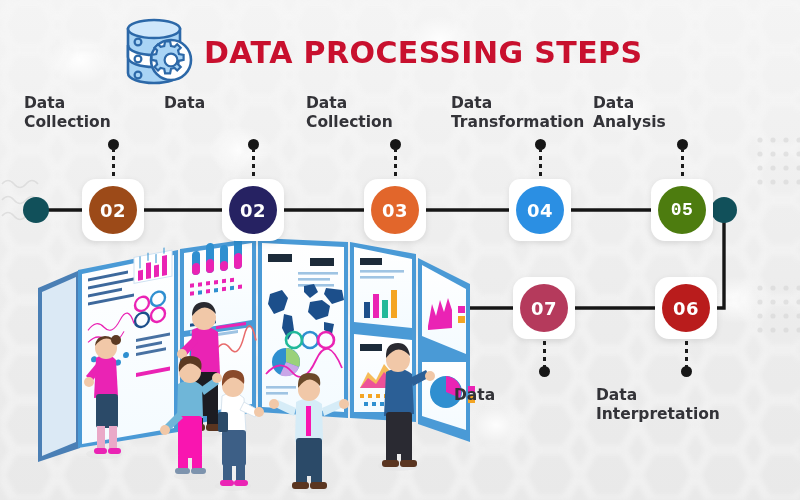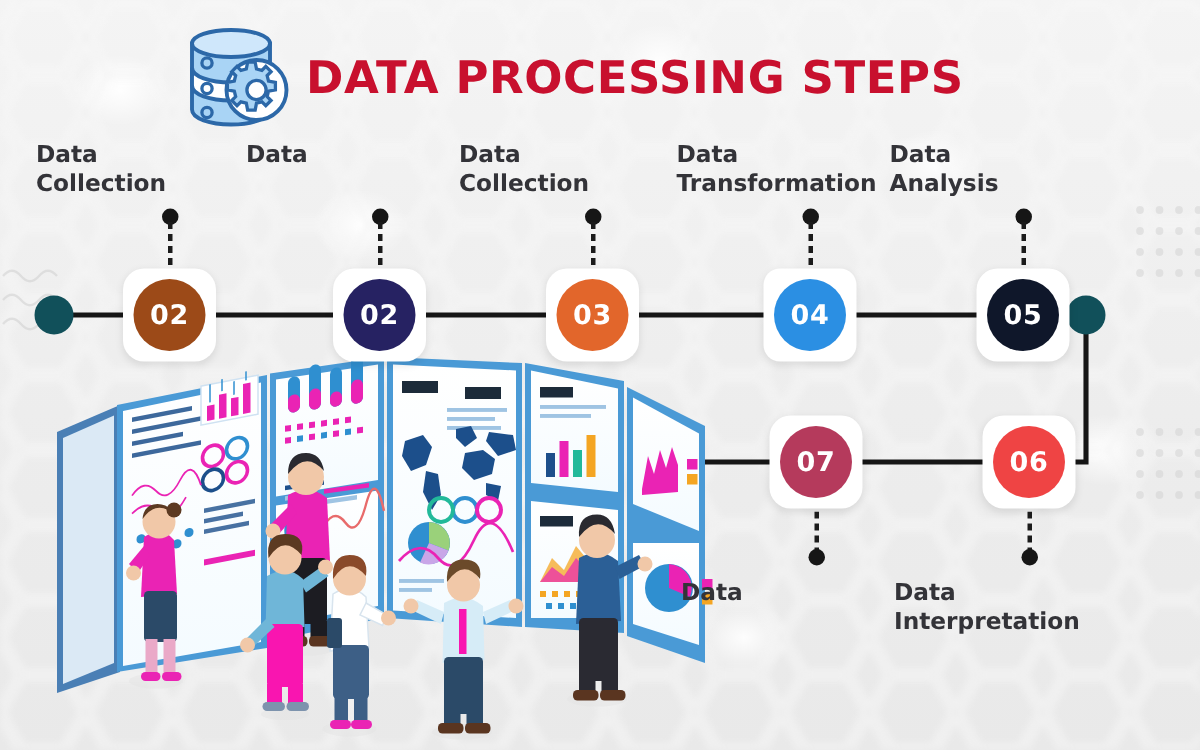--- a/index.html
+++ b/index.html
@@ -504,29 +504,29 @@
   </div>
 
   <div class="node">
     <div class="steplabel" style="left:593px;top:94px;">
       <div>Data</div>
       <div>Analysis</div>
     </div>
     <div class="stemdot" style="left:677px;top:139px;"></div>
     <div class="stem" style="left:681px;top:148px;height:30px;"></div>
     <div class="card" style="left:651px;top:179px;">
-      <div class="circle" id="c4" style="background: #0f172a;">
+      <div class="circle" id="c4" style="background: #4d7c0f; font-family: Liberation Mono, monospace;">
         <span>05</span>
       </div>
     </div>
   </div>
 
   <div class="node">
     <div class="card" style="left:655px;top:277px;">
-      <div class="circle" id="c5" style="background: #ef4444;">
+      <div class="circle" id="c5" style="background: #b91c1c;">
         <span>06</span>
       </div>
     </div>
     <div class="stem" style="left:685px;top:341px;height:28px;"></div>
     <div class="stemdot" style="left:681px;top:366px;"></div>
     <div class="steplabel" style="left:596px;top:386px;">
       <div>Data</div>
       <div>Interpretation</div>
     </div>
   </div>

